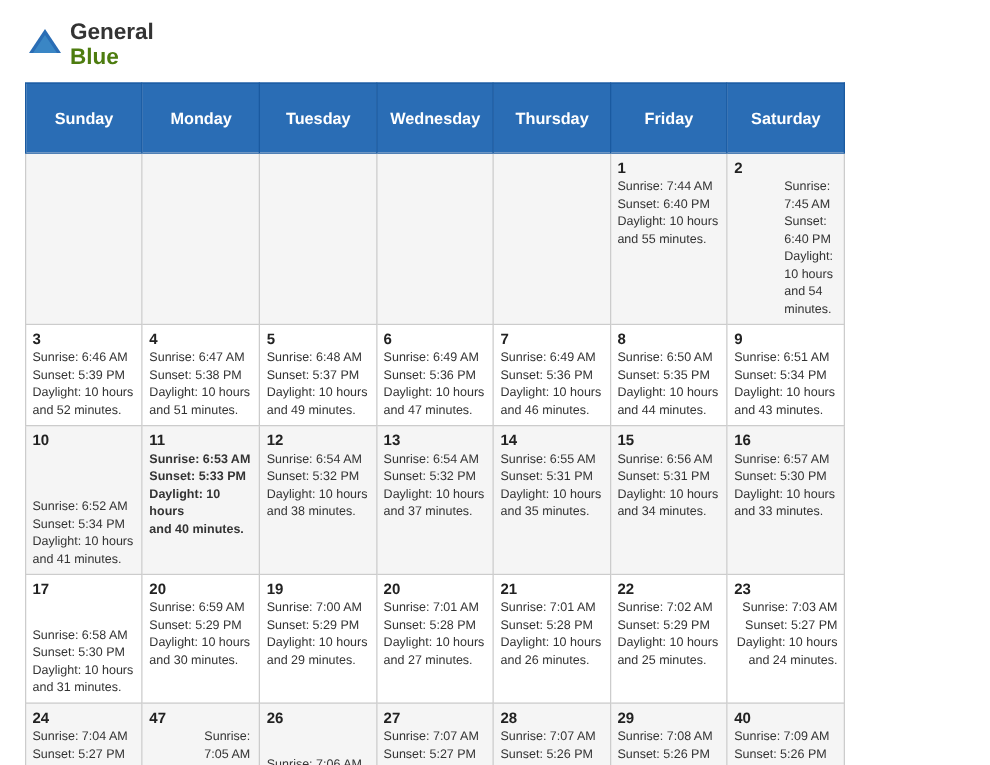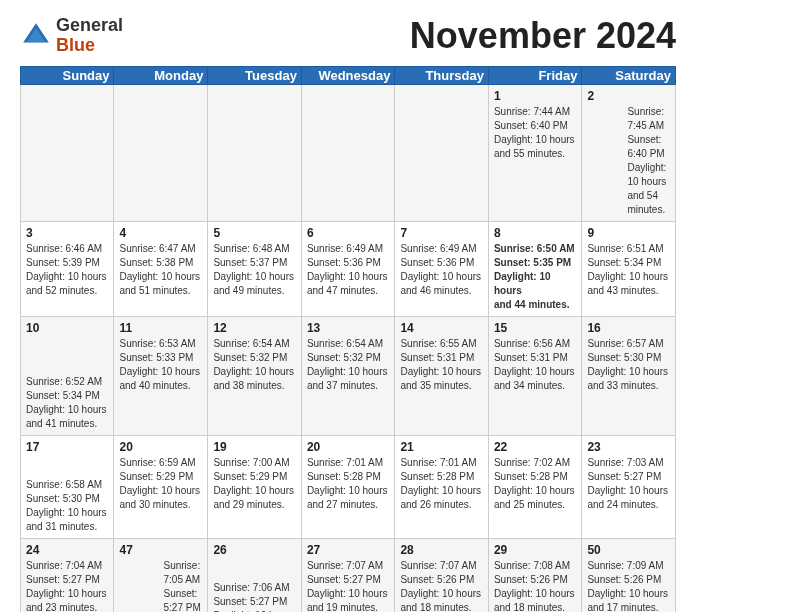--- a/index.html
+++ b/index.html
@@ -23,21 +23,21 @@
       display: flex;
       align-items: center;
       gap: 4px;
     }
     .logo-text {
       font-size: 18px;
       font-weight: bold;
       line-height: 1.1;
     }
     .logo-general { color: #333; }
-    .logo-blue { color: #c2410c; }
+    .logo-blue { color: #4d7c0f; }
     .logo-icon {
       width: 32px;
       height: 32px;
     }
     .title-area {
       text-align: right;
     }
     .month-title {
       font-size: 36px;
       font-weight: bold;
@@ -51,22 +51,22 @@
     .calendar {
       width: 100%;
       border-collapse: collapse;
       border: 1px solid #ccc;
     }
     .calendar th {
       background: #2a6db5;
       color: #fff;
       font-size: 13px;
       font-weight: bold;
-      padding: 1px 4px;
-      text-align: right;
+      padding: 20px 4px;
+      text-align: center;
       border: 1px solid #1a5aa0;
     }
     .calendar td {
       vertical-align: top;
       border: 1px solid #ccc;
       padding: 4px 5px;
       font-size: 10.5px;
       width: calc(100% / 7);
       height: 78px;
       background: #fff;
@@ -102,21 +102,20 @@
       <svg class="logo-icon" viewBox="0 0 40 40">
         <polygon points="20,4 36,28 4,28" fill="#2a6db5"></polygon>
         <polygon points="20,10 32,28 8,28" fill="#4a9fd5" opacity="0.5"></polygon>
       </svg>
       <div class="logo-text">
         <span class="logo-general">General</span><br>
         <span class="logo-blue">Blue</span>
       </div>
     </div>
     <div class="title-area">
-      <div class="month-title">November 2024</div>
     </div>
   </div>
 
   <table class="calendar">
     <thead>
       <tr>
       <th>Sunday</th>
           <th>Monday</th>
           <th>Tuesday</th>
           <th>Wednesday</th>
@@ -178,21 +177,21 @@
           </td>
           <td>
             <span class="day-num">7</span>
             <div class="day-info" style="white-space: pre-line;">Sunrise: 6:49 AM
 Sunset: 5:36 PM
 Daylight: 10 hours
 and 46 minutes.</div>
           </td>
           <td>
             <span class="day-num">8</span>
-            <div class="day-info" style="white-space: pre-line; font-weight: bold;">Sunrise: 6:50 AM
+            <div class="day-info" style="white-space: pre-line;">Sunrise: 6:50 AM
 Sunset: 5:35 PM
 Daylight: 10 hours
 and 44 minutes.</div>
           </td>
           <td>
             <span class="day-num">9</span>
             <div class="day-info" style="white-space: pre-line;">Sunrise: 6:51 AM
 Sunset: 5:34 PM
 Daylight: 10 hours
 and 43 minutes.</div>
@@ -201,21 +200,21 @@
         <tr>
           <td>
             <span class="day-num">10</span>
             <div class="day-info" style="white-space: pre-line; margin-top: 40px;">Sunrise: 6:52 AM
 Sunset: 5:34 PM
 Daylight: 10 hours
 and 41 minutes.</div>
           </td>
           <td>
             <span class="day-num">11</span>
-            <div class="day-info" style="white-space: pre-line;">Sunrise: 6:53 AM
+            <div class="day-info" style="white-space: pre-line; font-weight: bold;">Sunrise: 6:53 AM
 Sunset: 5:33 PM
 Daylight: 10 hours
 and 40 minutes.</div>
           </td>
           <td>
             <span class="day-num">12</span>
             <div class="day-info" style="white-space: pre-line;">Sunrise: 6:54 AM
 Sunset: 5:32 PM
 Daylight: 10 hours
 and 38 minutes.</div>
@@ -281,27 +280,27 @@
           <td>
             <span class="day-num">21</span>
             <div class="day-info" style="white-space: pre-line;">Sunrise: 7:01 AM
 Sunset: 5:28 PM
 Daylight: 10 hours
 and 26 minutes.</div>
           </td>
           <td>
             <span class="day-num">22</span>
             <div class="day-info" style="white-space: pre-line;">Sunrise: 7:02 AM
-Sunset: 5:28 PM
+Sunset: 5:29 PM
 Daylight: 10 hours
 and 25 minutes.</div>
           </td>
           <td>
             <span class="day-num">23</span>
-            <div class="day-info" style="white-space: pre-line;">Sunrise: 7:03 AM
+            <div class="day-info" style="white-space: pre-line; text-align: right;">Sunrise: 7:03 AM
 Sunset: 5:27 PM
 Daylight: 10 hours
 and 24 minutes.</div>
           </td>
         </tr>
         <tr>
           <td>
             <span class="day-num">24</span>
             <div class="day-info" style="white-space: pre-line;">Sunrise: 7:04 AM
 Sunset: 5:27 PM
@@ -337,21 +336,21 @@
 and 18 minutes.</div>
           </td>
           <td>
             <span class="day-num">29</span>
             <div class="day-info" style="white-space: pre-line;">Sunrise: 7:08 AM
 Sunset: 5:26 PM
 Daylight: 10 hours
 and 18 minutes.</div>
           </td>
           <td>
-            <span class="day-num">50</span>
+            <span class="day-num">40</span>
             <div class="day-info" style="white-space: pre-line;">Sunrise: 7:09 AM
 Sunset: 5:26 PM
 Daylight: 10 hours
 and 17 minutes.</div>
           </td>
         </tr>
       </tbody>
   </table>
 </div>
 

